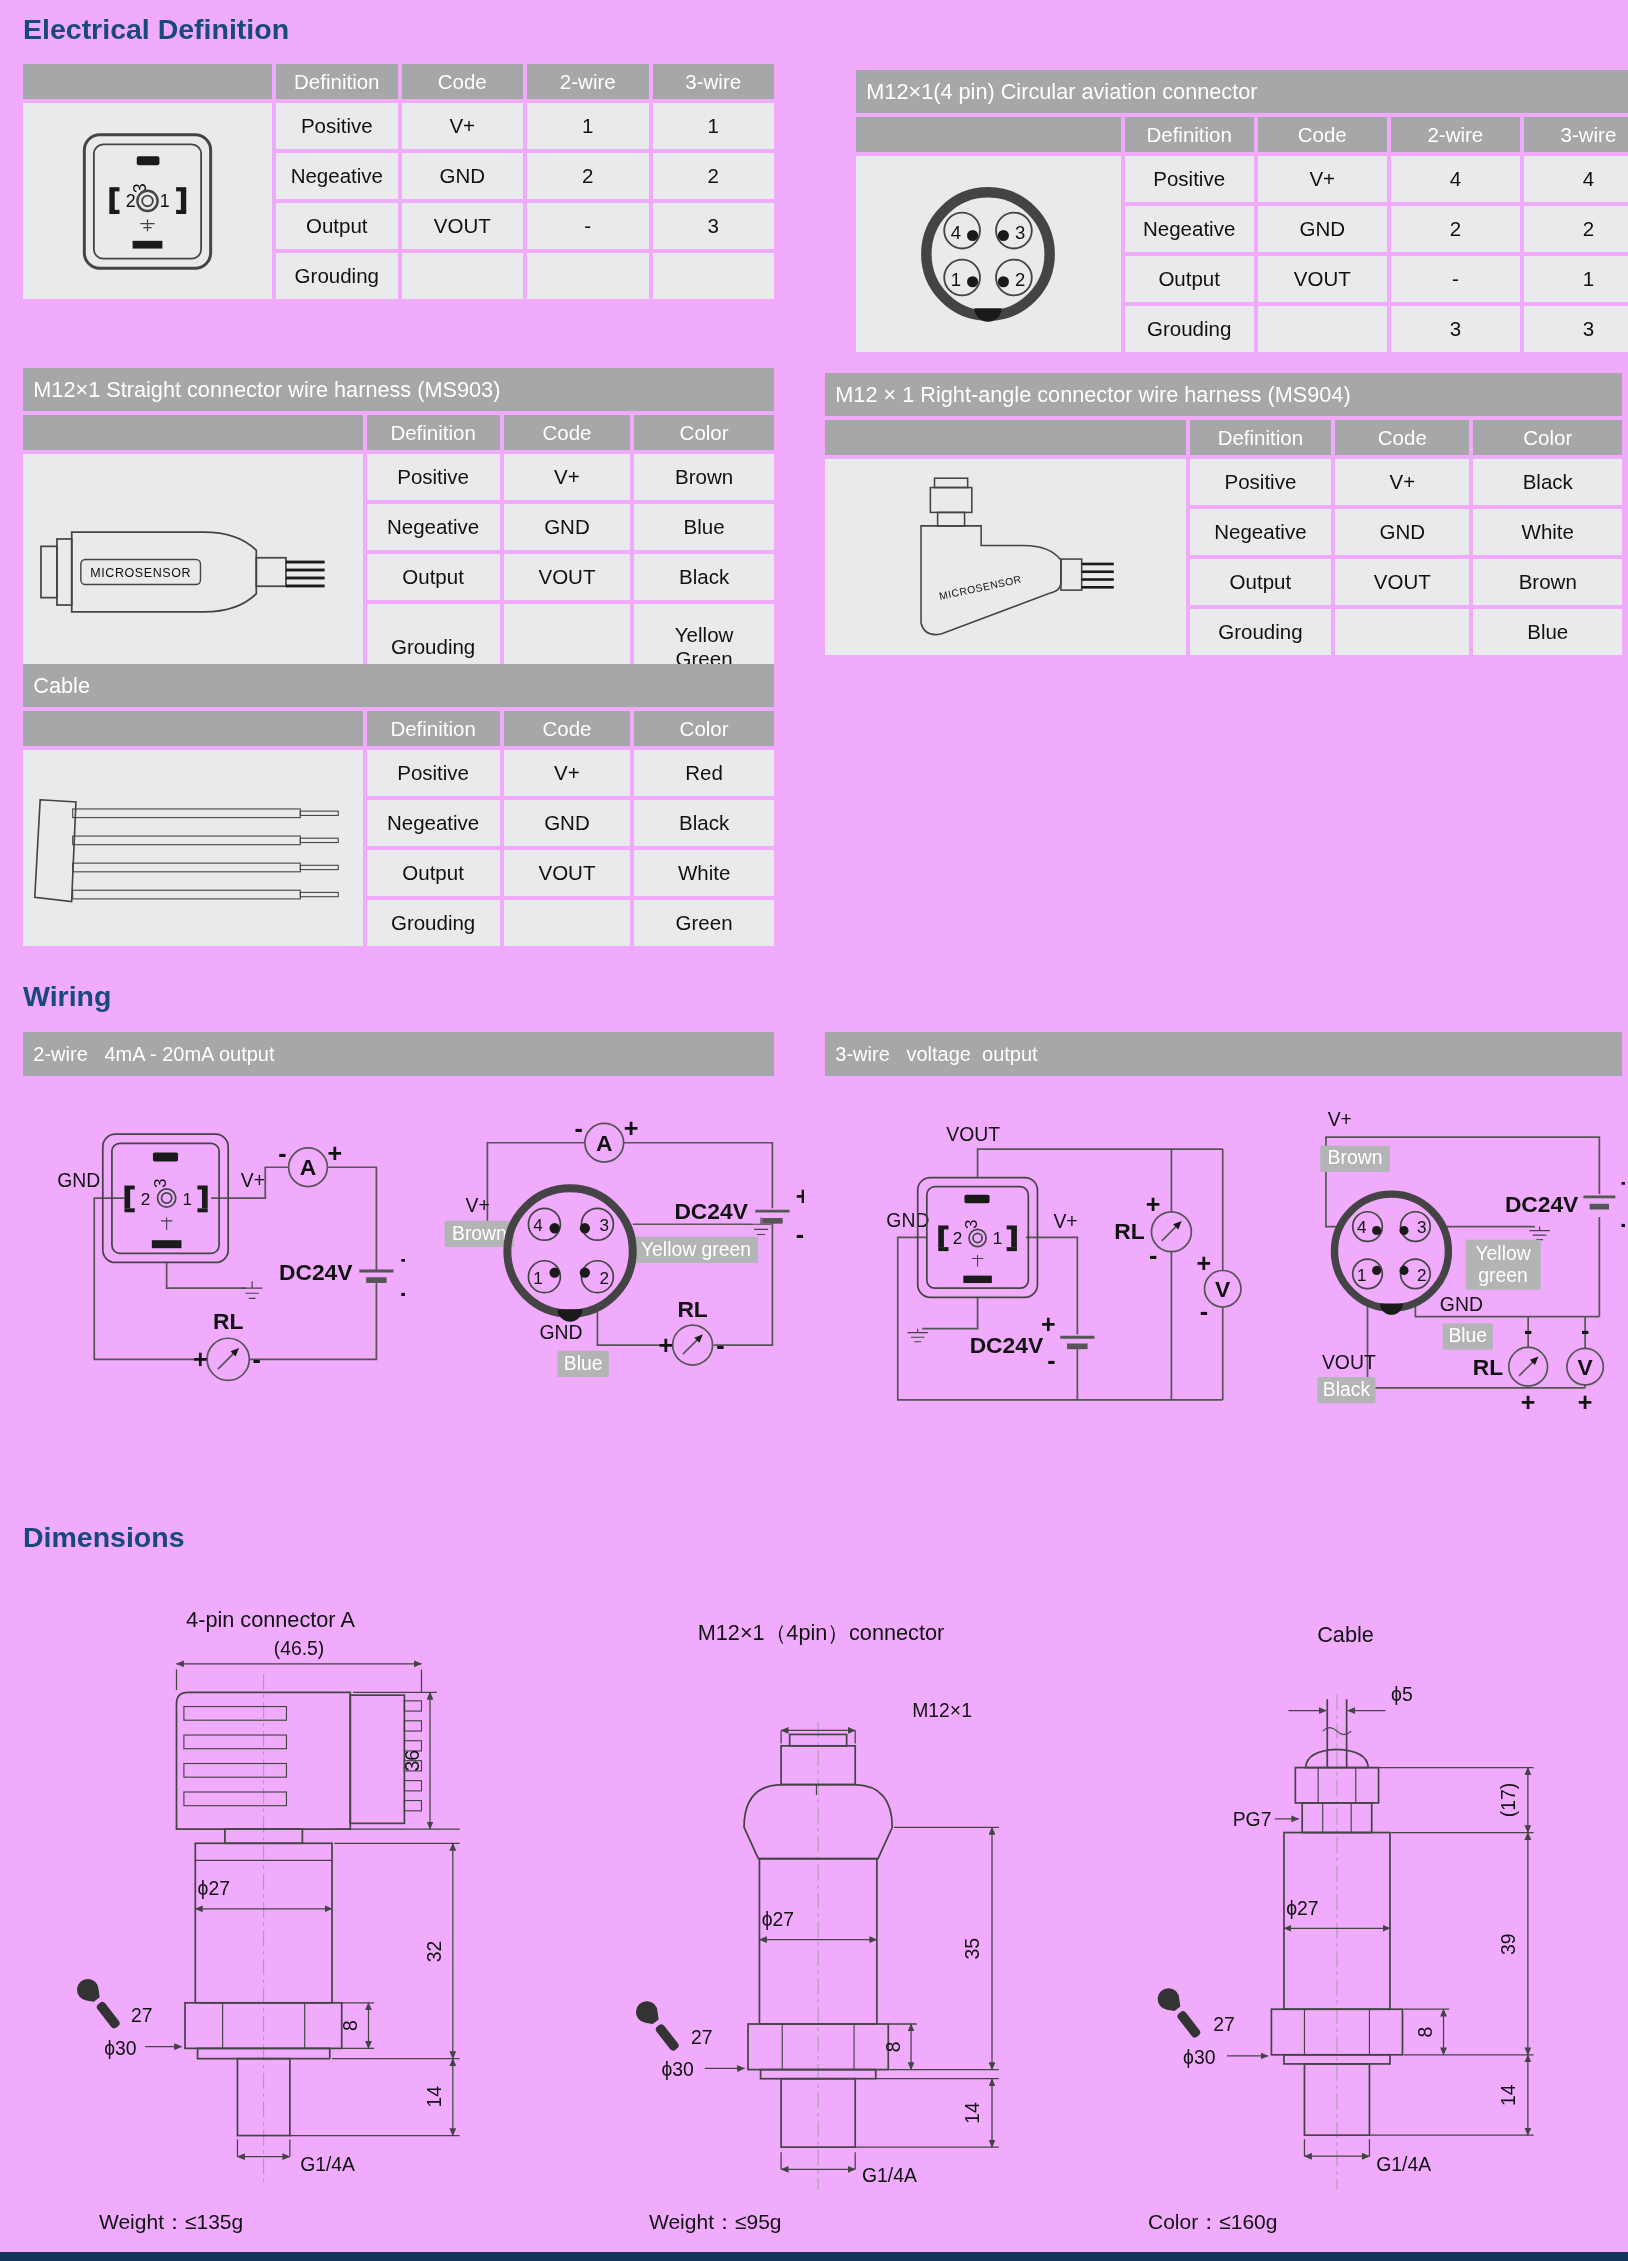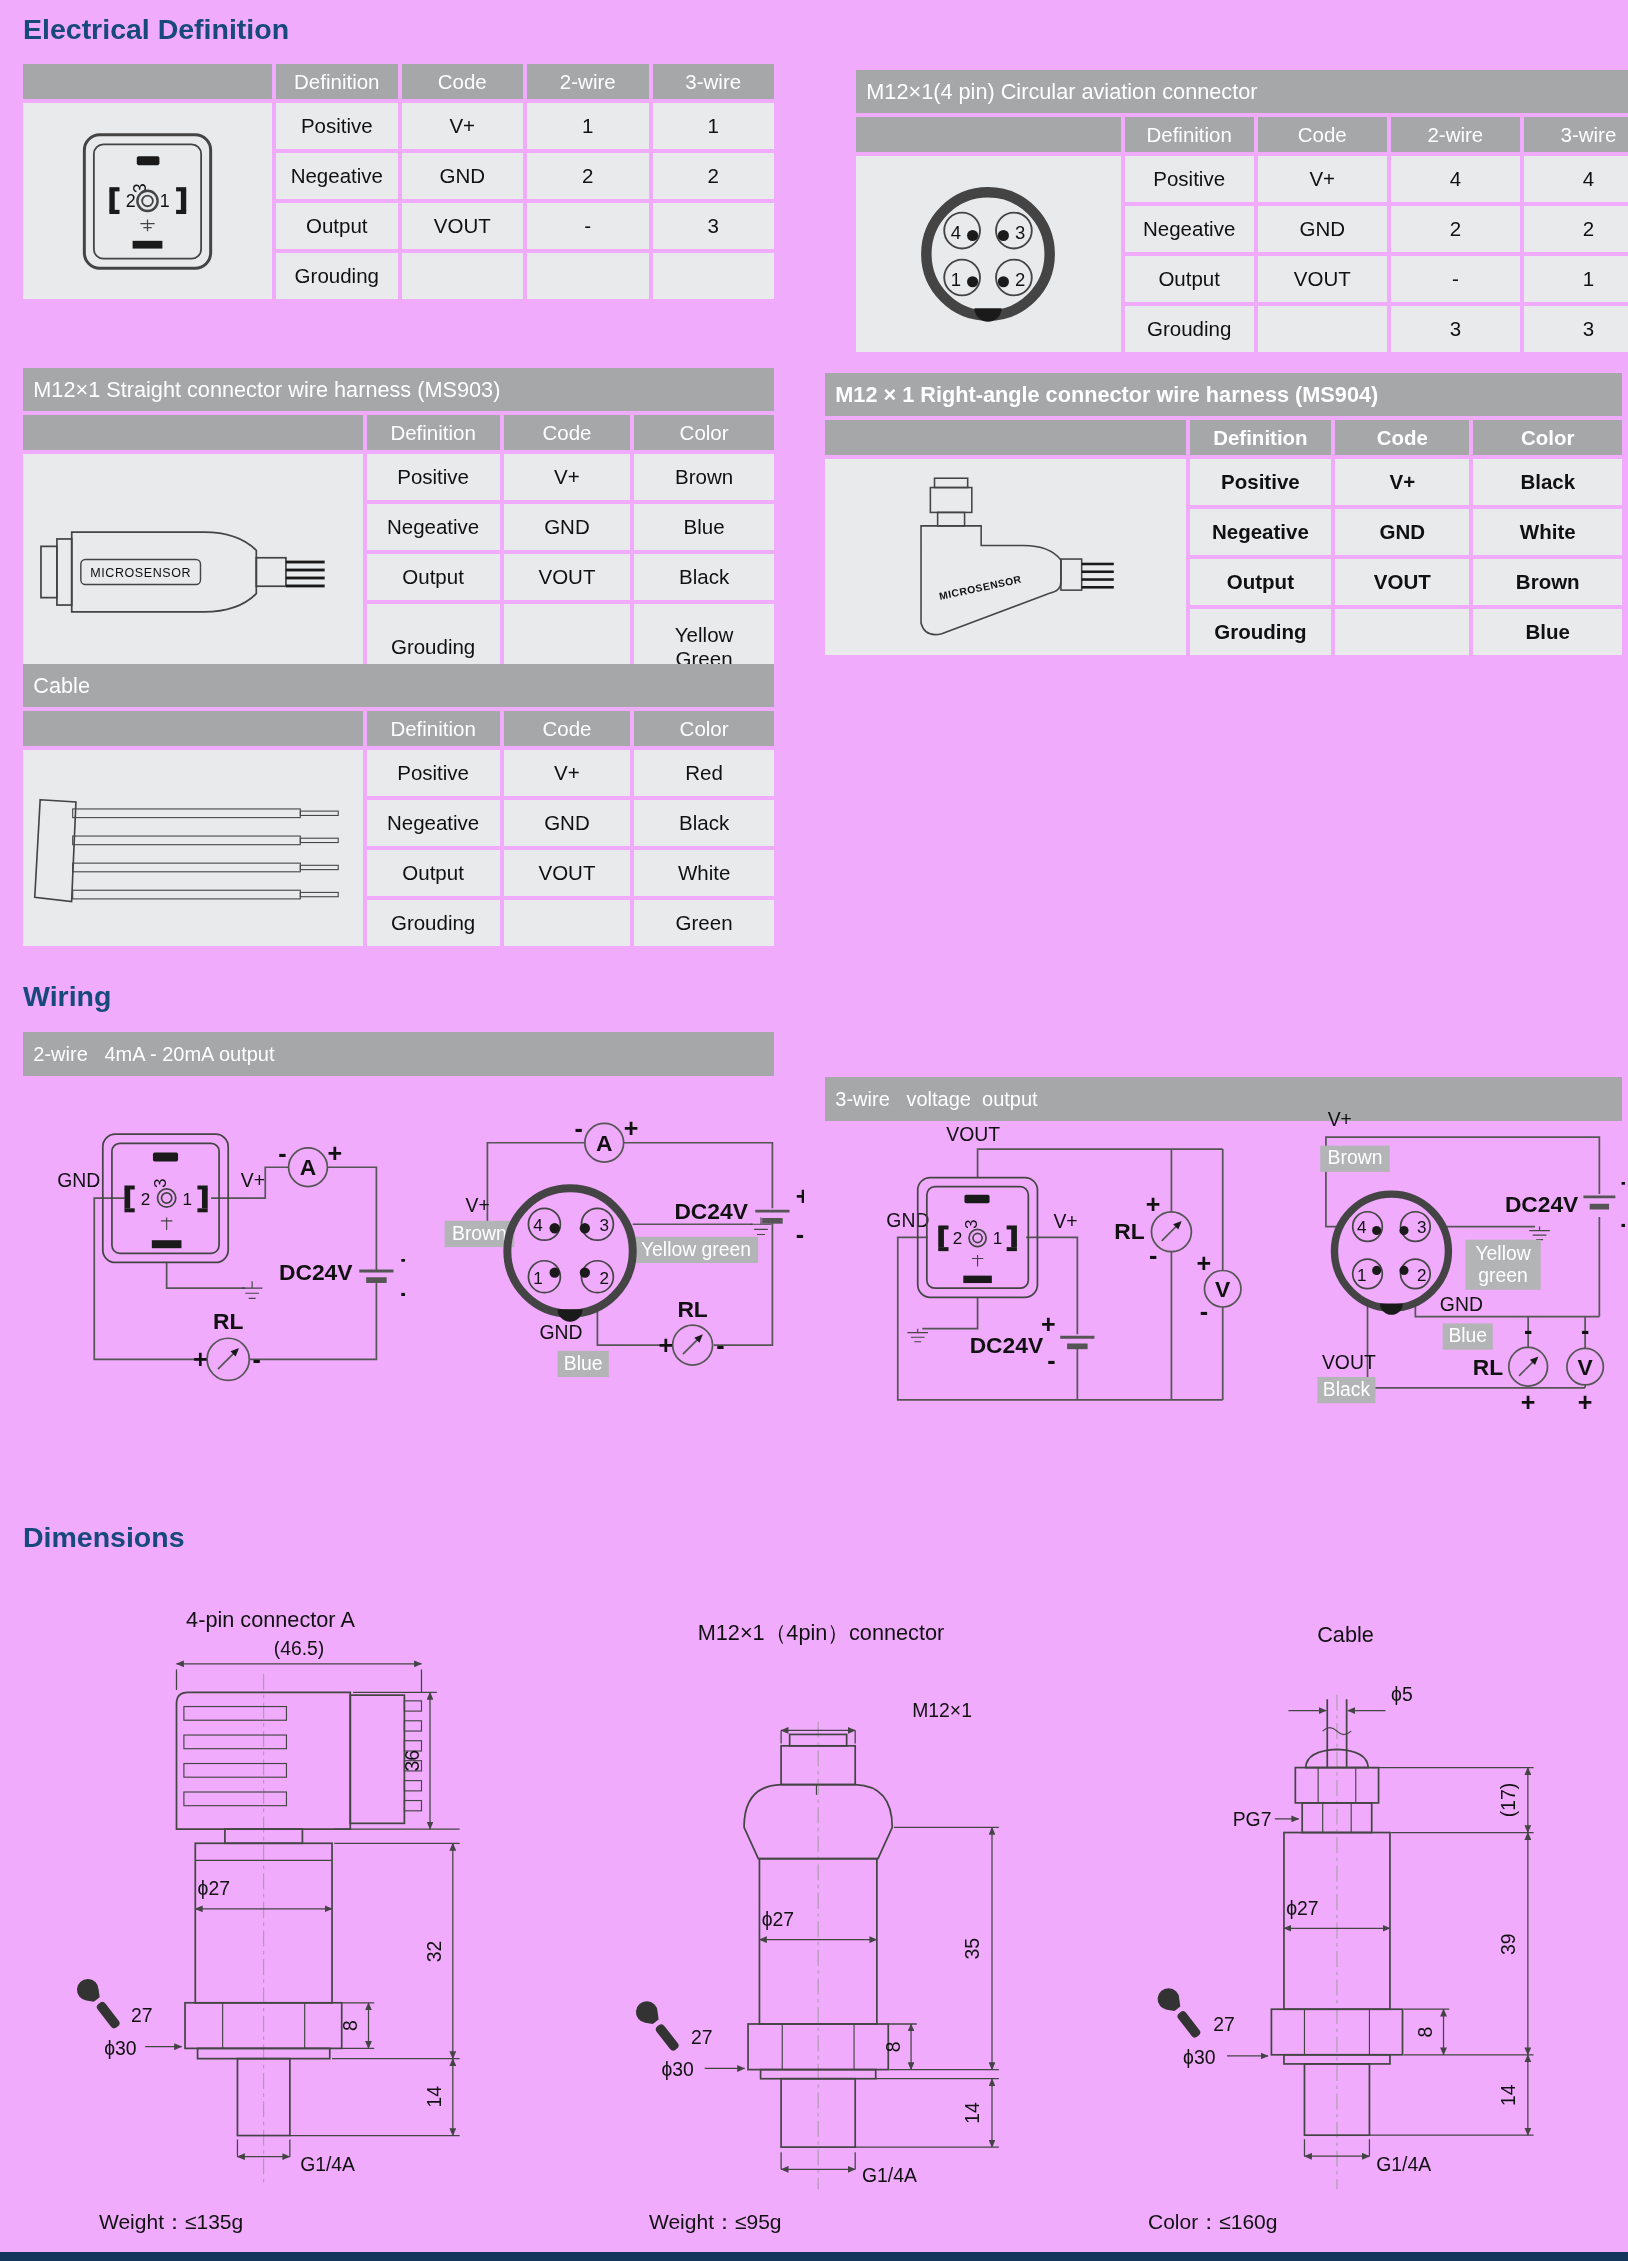--- a/index.html
+++ b/index.html
@@ -169,21 +169,21 @@
       <div class="td">Output</div>
       <div class="td">VOUT</div>
       <div class="td">Black</div>
       <div class="td">Grouding</div>
       <div class="td"></div>
       <div class="td">Yellow
 Green</div>
     </div>
   </div>
 
-  <div class="abs" style="left:825px;top:373px;width:797px;font-weight:bold;">
+  <div class="abs" style="left:825px;top:373px;width:797px;">
     <div class="tbl-banner">M12 × 1 Right-angle connector wire harness (MS904)</div>
     <div class="tbl-grid t3">
       <div class="th"></div>
       <div class="th">Definition</div>
       <div class="th">Code</div>
       <div class="th">Color</div>
       <div class="img-cell">
         <svg width="245" height="171" viewBox="0 0 430 330">
           <rect class="part" x="78" y="12" width="64" height="18"></rect>
           <rect class="part" x="70" y="30" width="80" height="48"></rect>
@@ -242,21 +242,21 @@
       <div class="td">VOUT</div>
       <div class="td">White</div>
       <div class="td">Grouding</div>
       <div class="td"></div>
       <div class="td">Green</div>
     </div>
   </div>
 
   <div class="abs h1" style="left:23px;top:980px;">Wiring</div>
   <div class="abs wbanner" style="left:23px;top:1032px;width:751px;">2-wire   4mA - 20mA output</div>
-  <div class="abs wbanner" style="left:825px;top:1032px;width:797px;margin-top:45px;">3-wire   voltage  output</div>
+  <div class="abs wbanner" style="left:825px;top:1032px;width:797px;">3-wire   voltage  output</div>
 
   <div class="abs" style="left:40px;top:1100px;">
     <svg width="365" height="285" viewBox="0 0 640 500">
       <path class="ln" d="M148,172 H95 V455 H292"></path>
       <path class="ln" d="M368,455 H590 V318 M590,300 V118 H505"></path>
       <path class="ln" d="M300,172 H395 V118 H436"></path>
       <path class="ln" d="M222,285 V330 H360"></path>
       <path class="thin" d="M372,318 V330 M354,330 H390 M360,339 H384 M366,348 H378"></path>
       <circle class="ln" cx="470" cy="118" r="34"></circle>
       <text class="big" x="470" y="132" text-anchor="middle">A</text>

